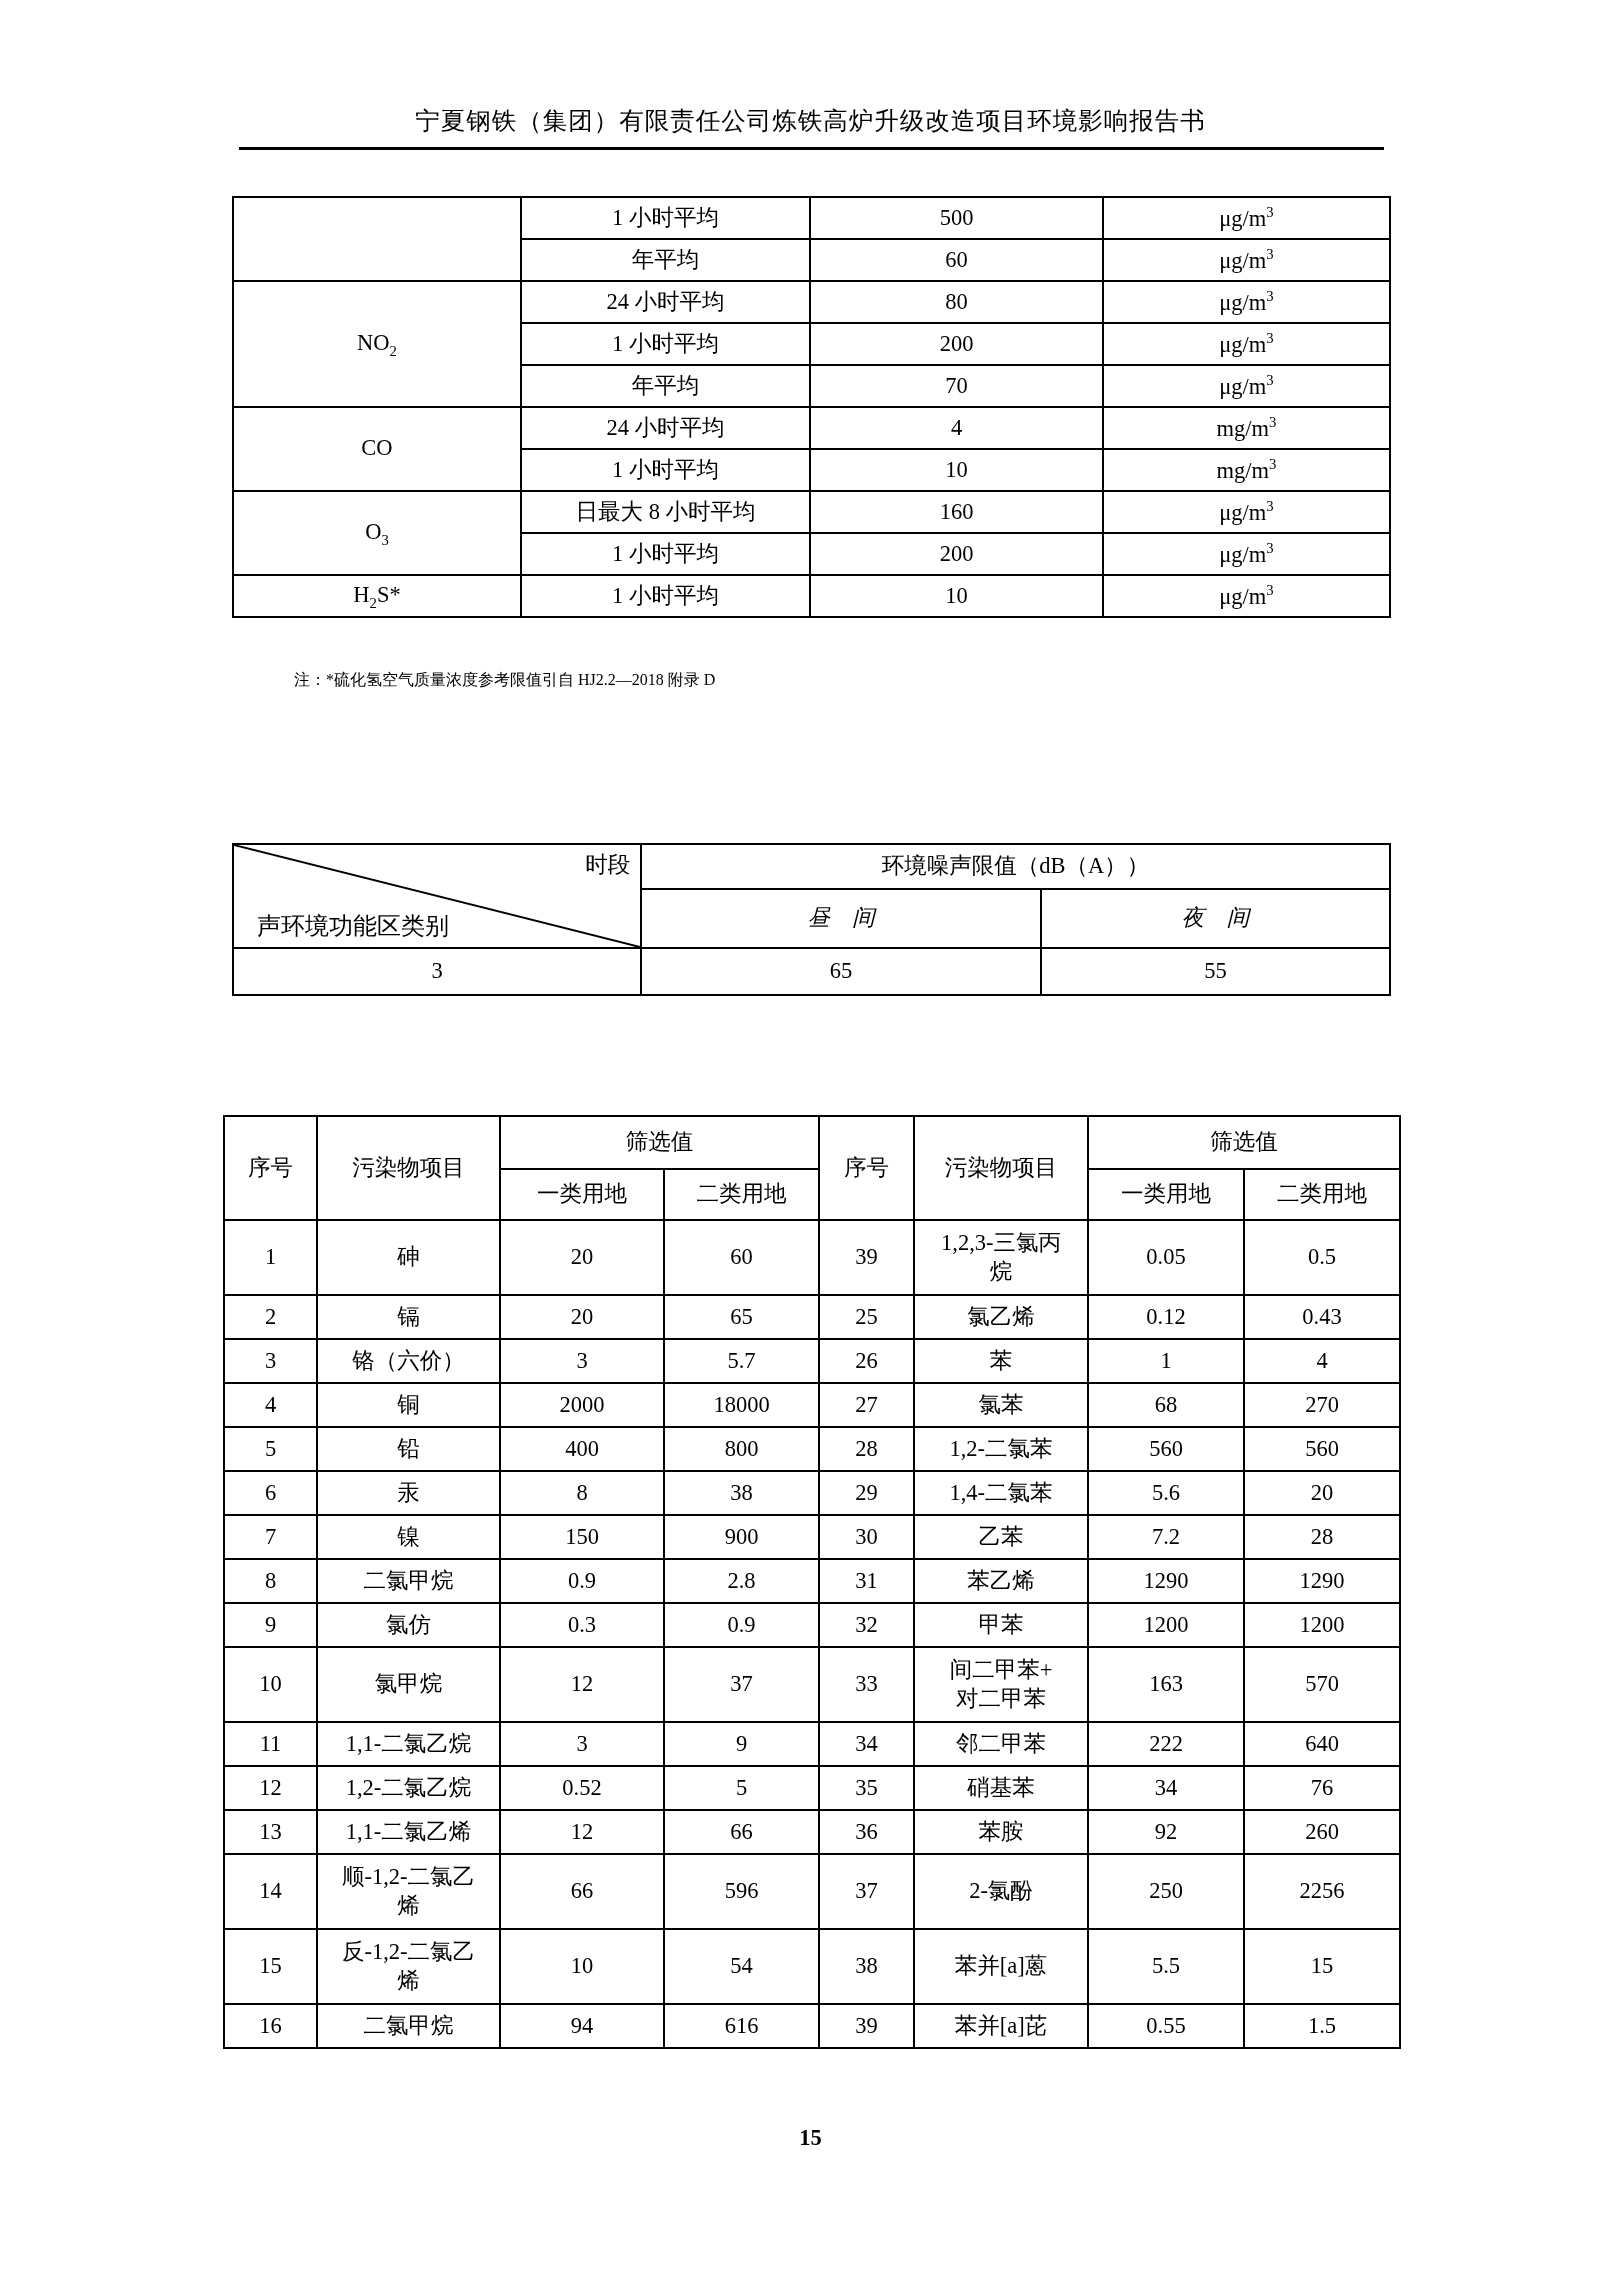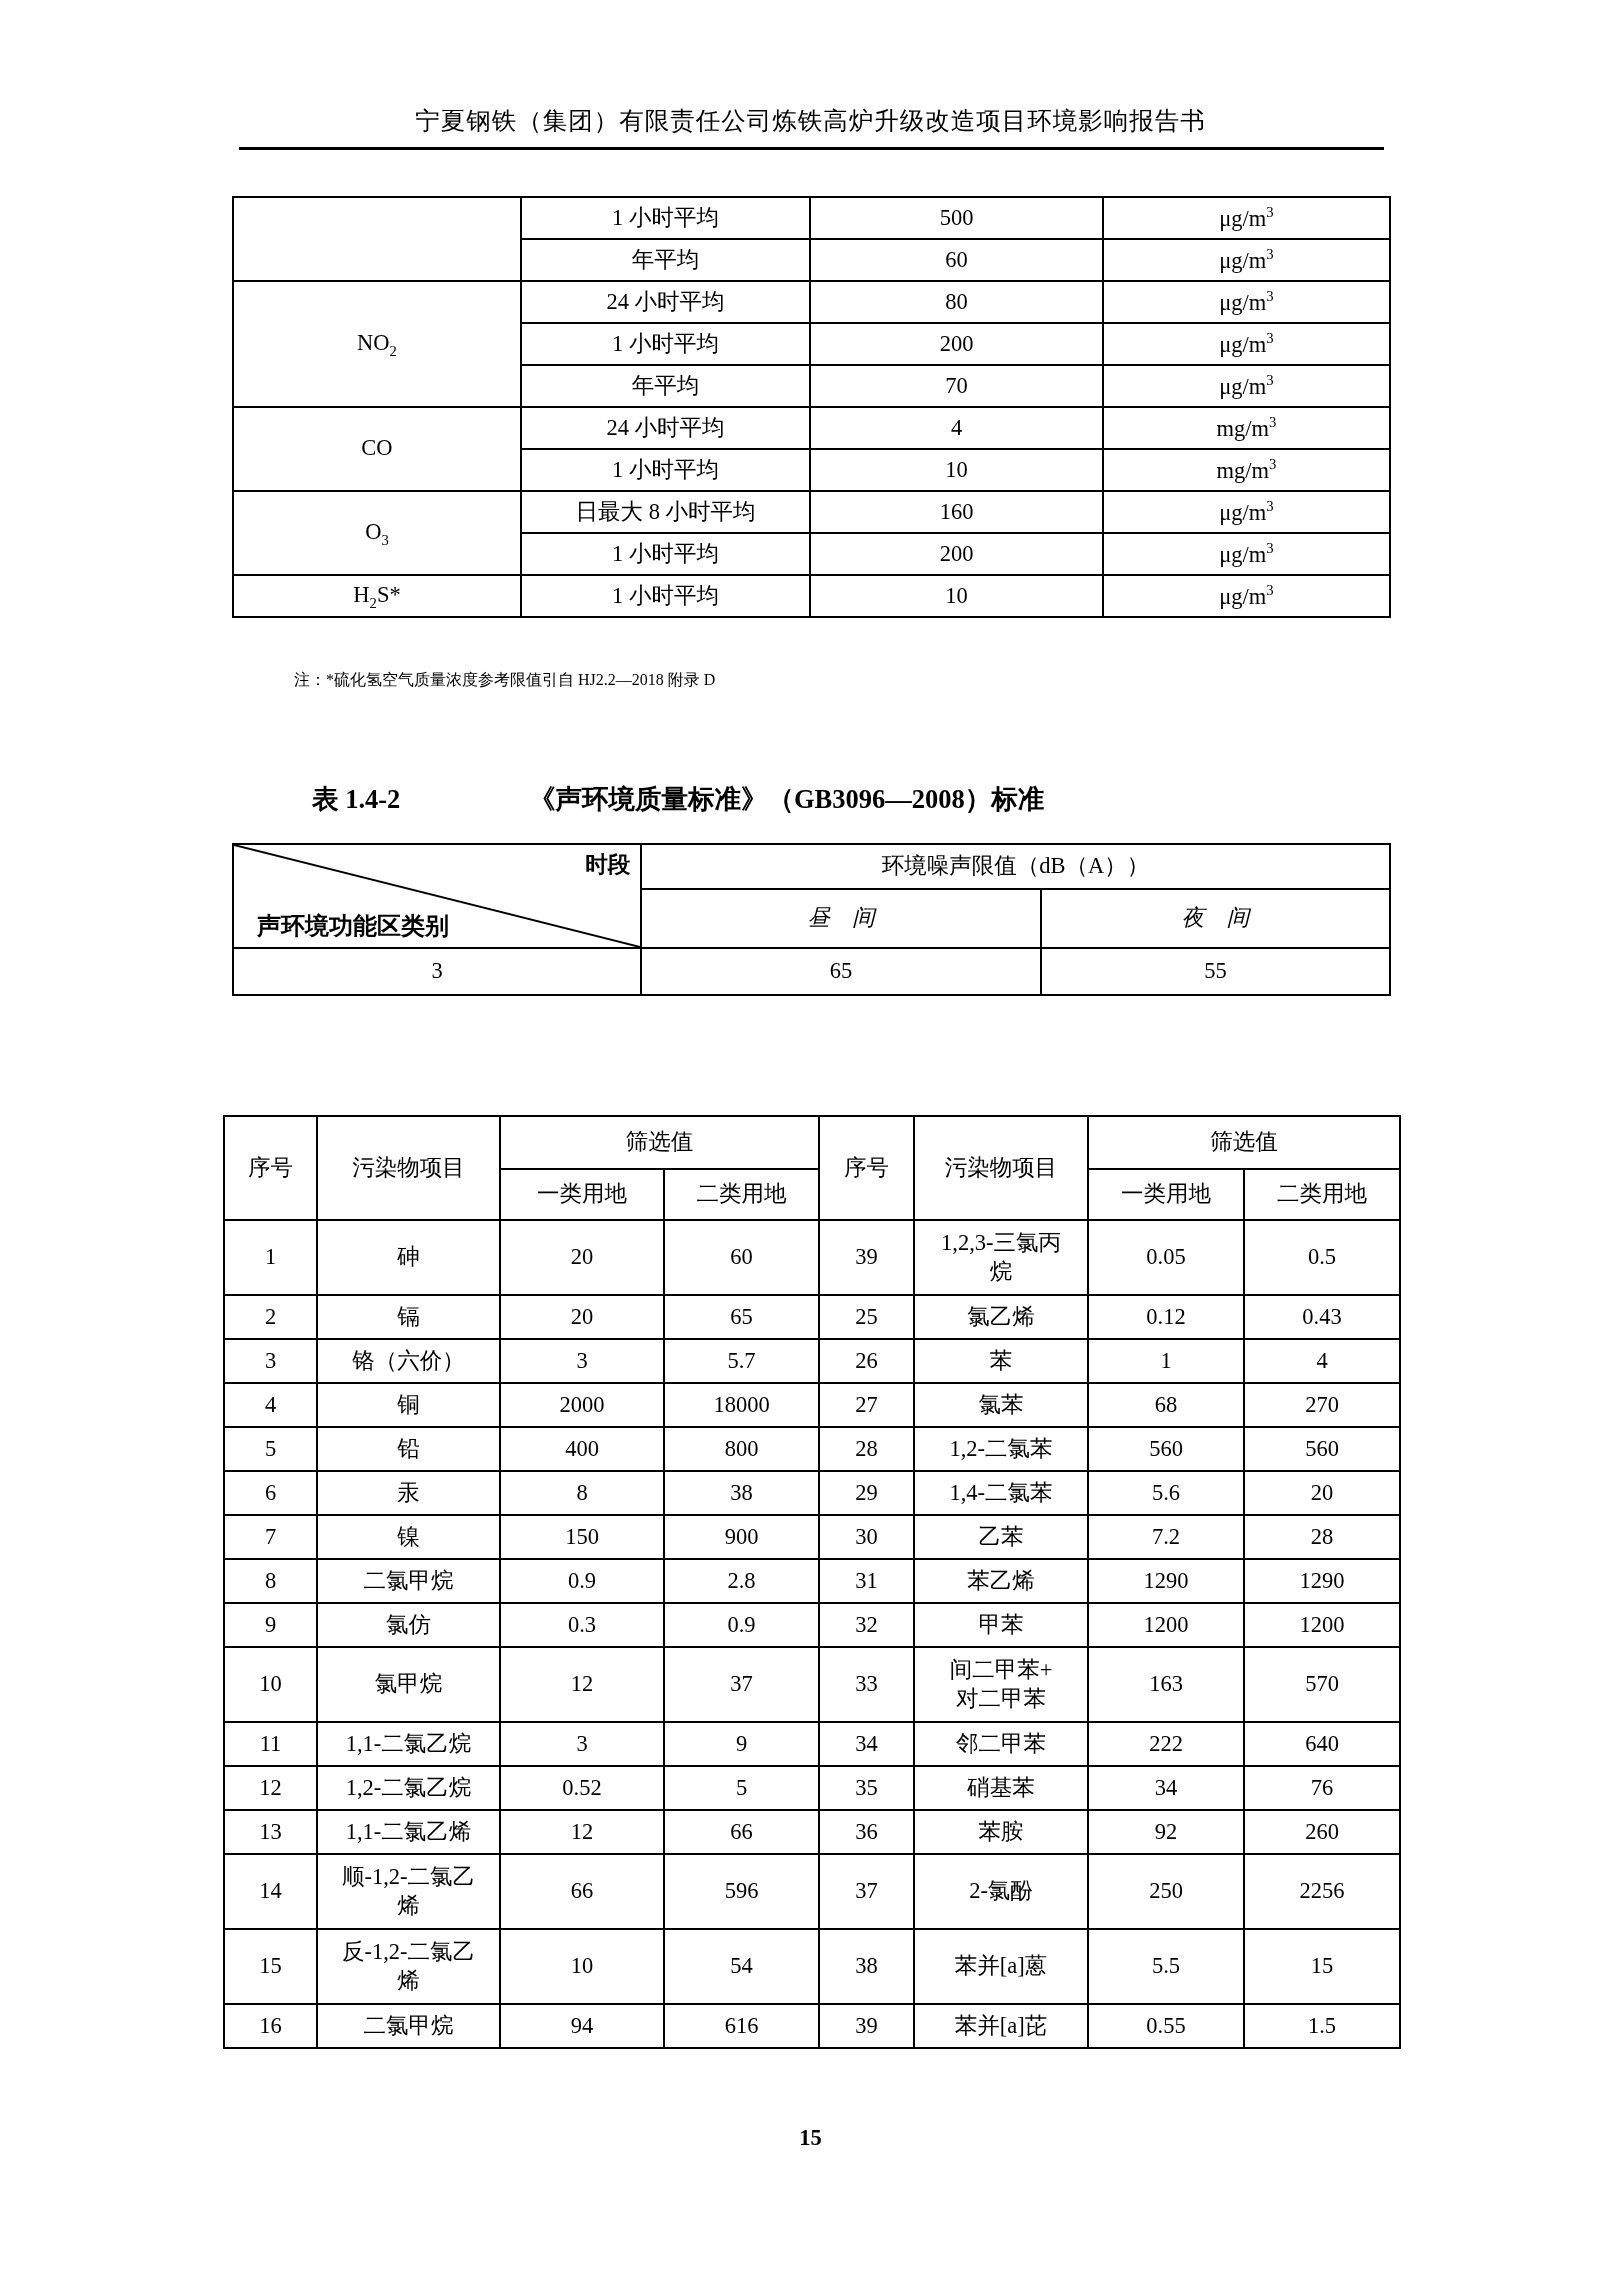--- a/index.html
+++ b/index.html
@@ -42,21 +42,21 @@
   .cap2 .cap-title{left:529px;}
   .cap3{top:1060px;}
   .cap3 .cap-label{left:308px;}
   .cap3 .cap-title{left:548px;}
   .cap3 .cap-unit{left:1178px;}
   
   .noise-table{position:absolute;top:843px;left:232px;width:1157px;}
   .noise-table .hrow1 td{height:43px;}
   .noise-table .hrow2 td{height:57px;font-style:italic;}
   .noise-table .drow td{height:45px;border-top-width:2.9px;}
-  .diag{position:relative;padding:16px;font-weight:bold;}
+  .diag{position:relative;padding:16px;}
   .diag svg{position:absolute;top:0;left:0;width:100%;height:100%;display:block;}
   .diag .dg-top{position:absolute;top:5.9px;right:9.8px;font-size:22.5px;}
   .diag .dg-bottom{position:absolute;bottom:5.9px;left:23px;font-size:24px;}
   
   .soil-table{position:absolute;top:1115px;left:223px;width:1176px;}
   .soil-table .hr1 td{height:51px;}
   .soil-table .hr2 td{height:49px;}
   .soil-table tr.rn td{height:42px;}
   .soil-table tr.rt td{height:73px;}
   .soil-table td.item{white-space:pre-line;}
@@ -135,24 +135,20 @@
       <td><span>H</span><sub>2</sub><span>S*</span></td>
       <td>1 小时平均</td>
       <td>10</td>
       <td><span>μg/m</span><sup>3</sup></td>
     </tr>
   </tbody>
     </table>
 
   <div class="note">注：*硫化氢空气质量浓度参考限值引自 HJ2.2—2018 附录 D</div>
 
-  <div class="cap cap2">
-    <span class="cap-label">表 1.4-2</span>
-    <span class="cap-title">《声环境质量标准》（GB3096—2008）标准</span>
-  </div>
 
   <table class="noise-table">
     <colgroup>
         <col style="width:408px">
         <col style="width:400px">
         <col style="width:349px">
       </colgroup>
     <tbody>
         <tr class="hrow1">
       <td class="diag" rowspan="2">

